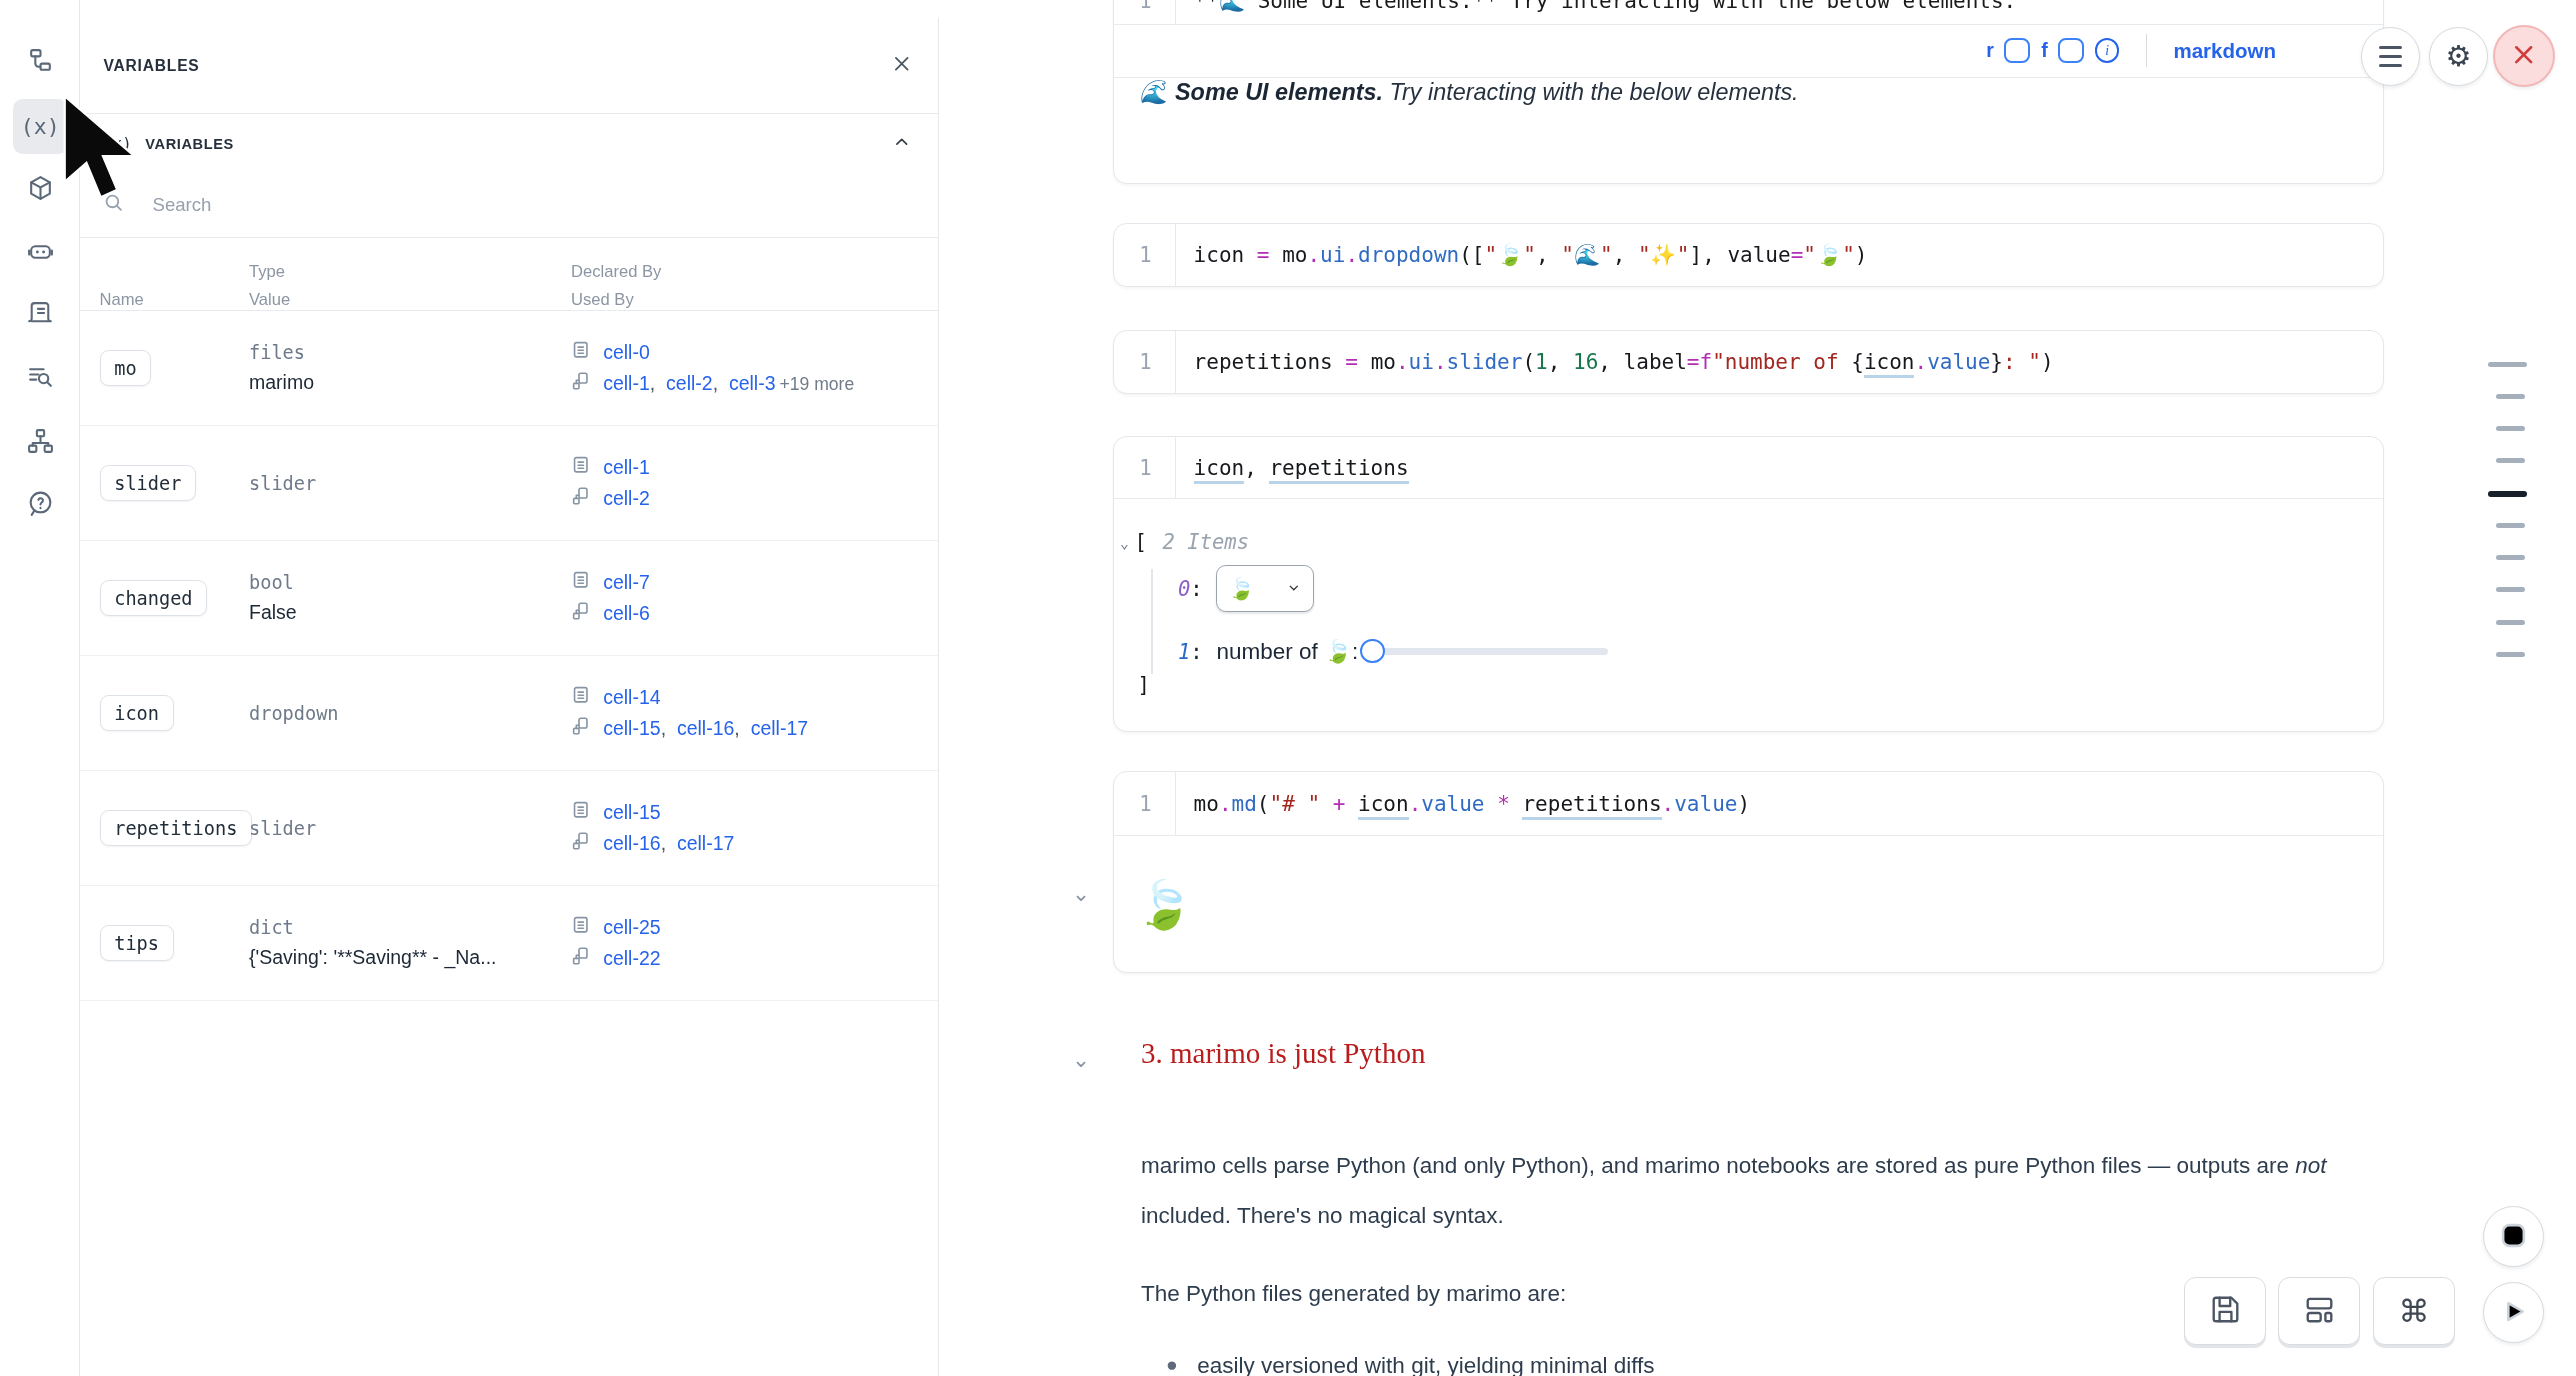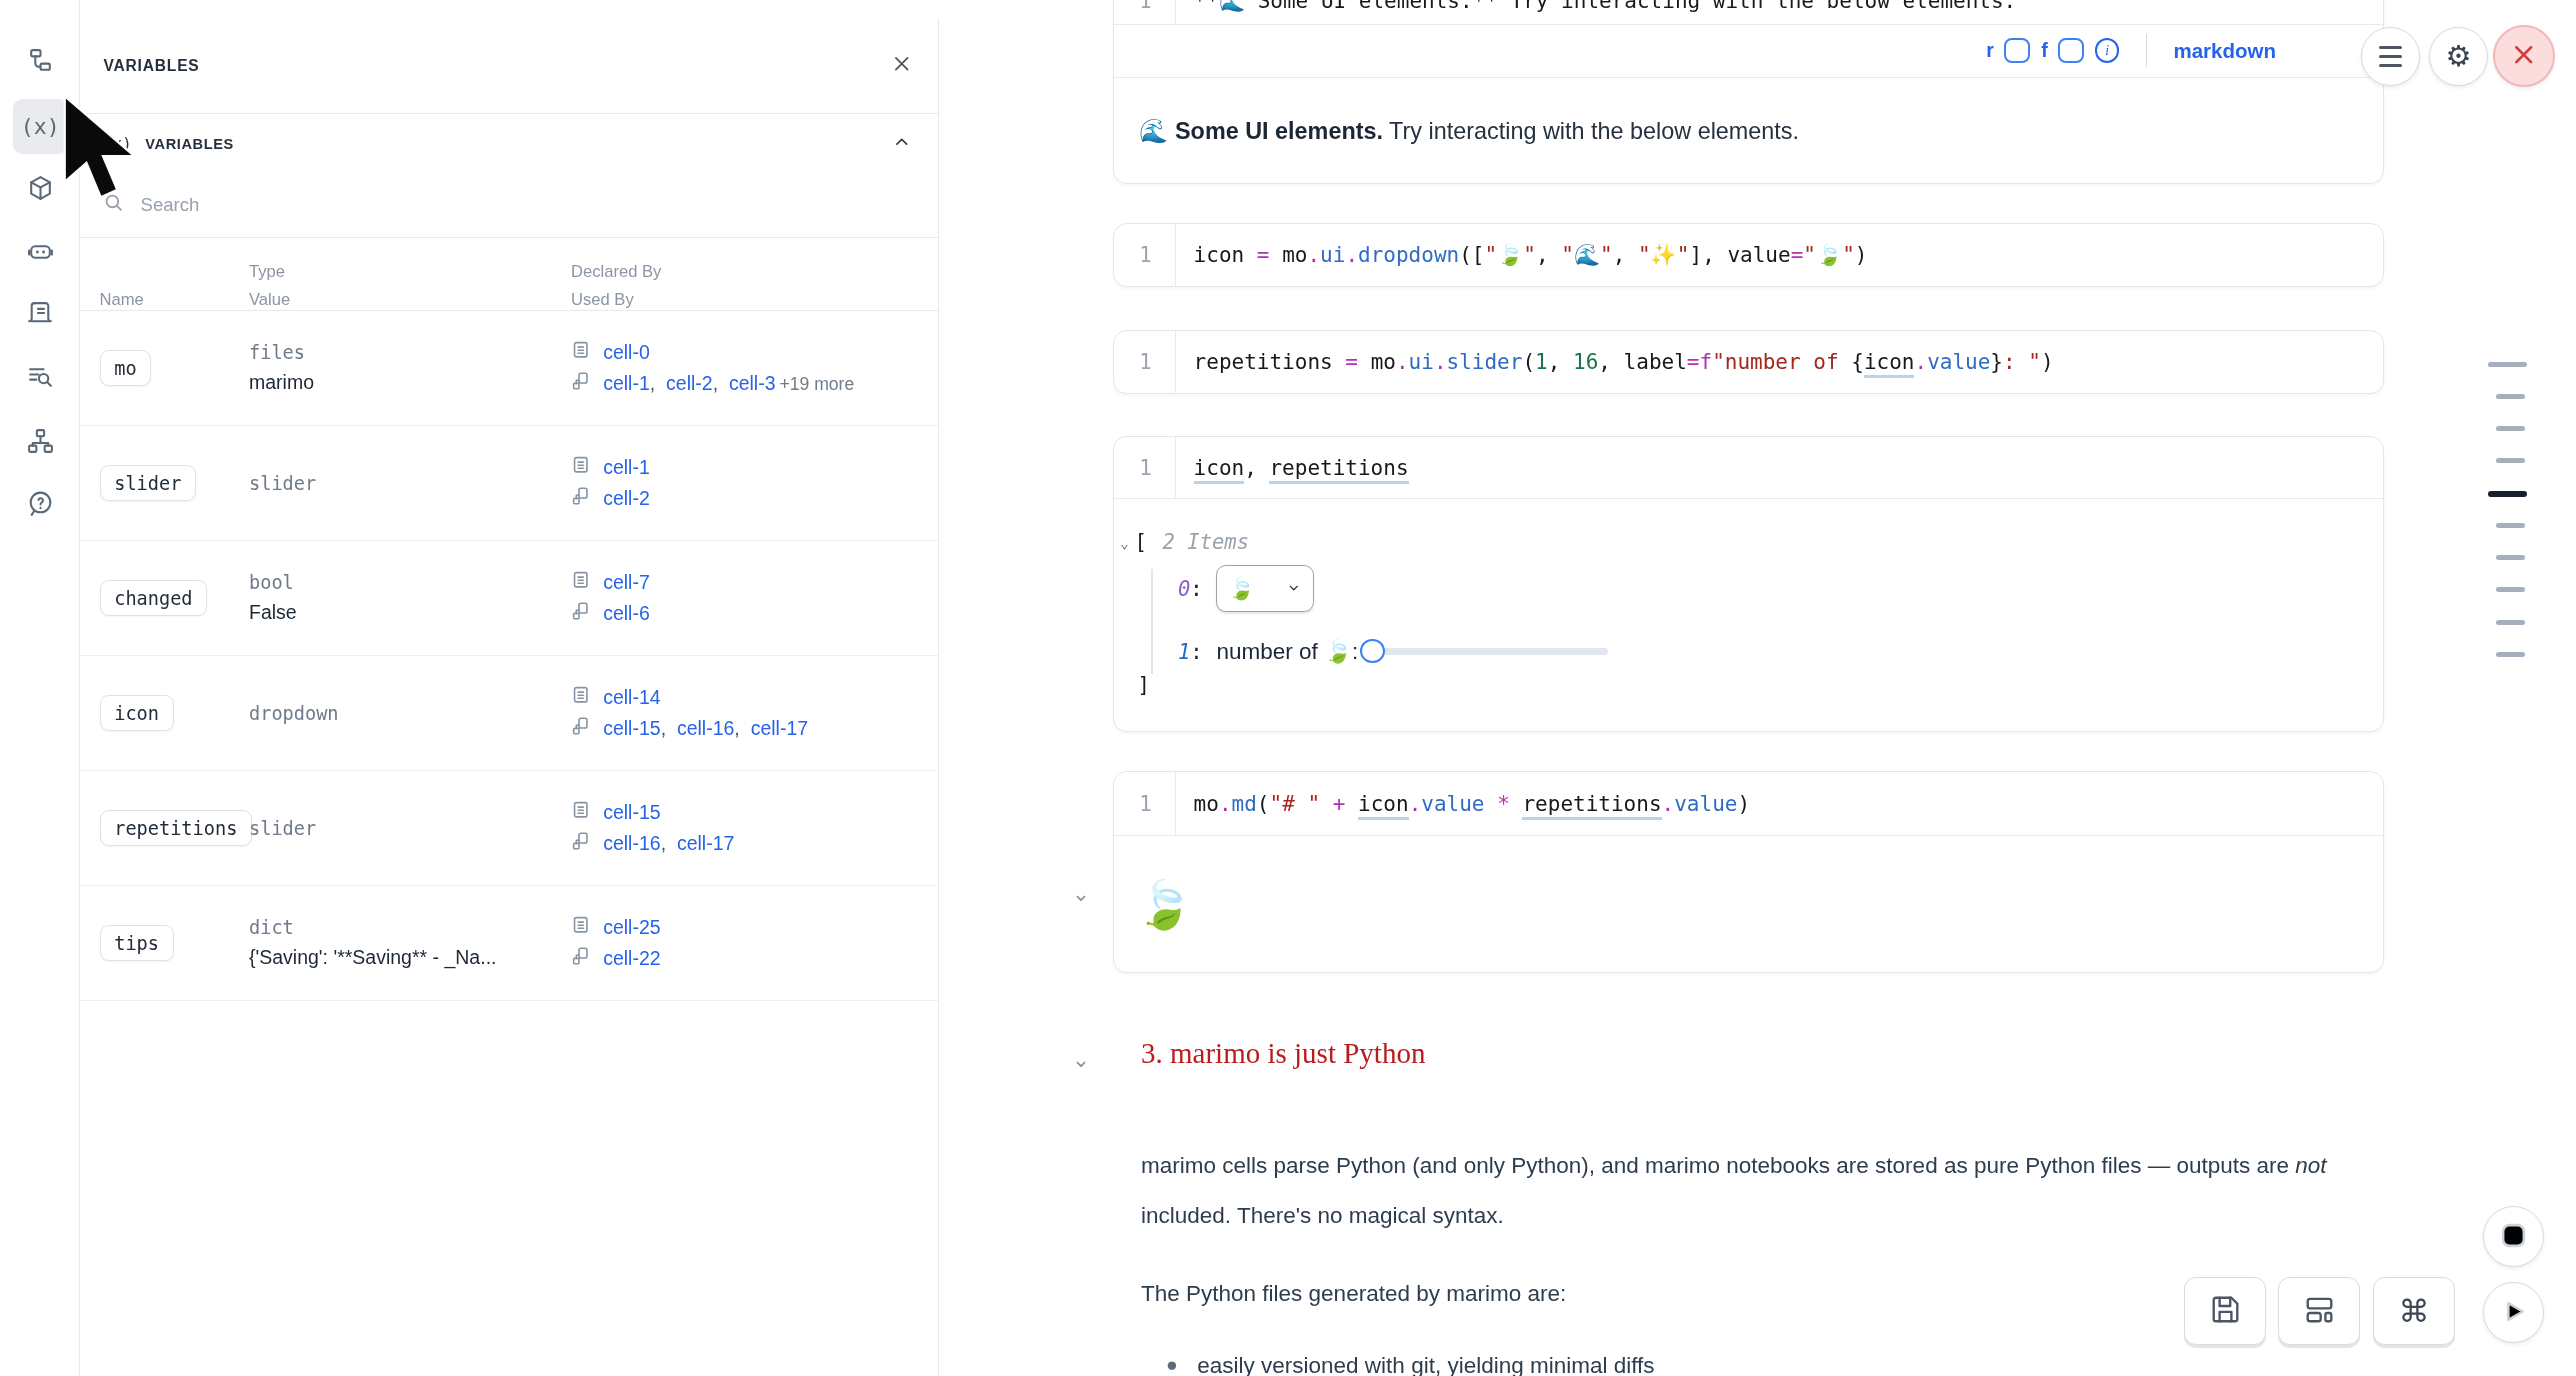--- a/index.html
+++ b/index.html
@@ -21,21 +21,21 @@
   .panel { position:absolute; left:80px; top:18px; width:859px; height:100%; background:#fff; border-right:1.5px solid #e5e7eb; z-index:4; }
   .panel-head { height:96px; display:flex; align-items:center; justify-content:space-between; padding:0 27px 0 23.4px; border-bottom:1.5px solid #e8eaee; }
   .panel-title { font-size:15.6px; font-weight:bold; letter-spacing:0.8px; color:#26303c; }
   .icon-btn { background:none; border:none; cursor:pointer; display:flex; align-items:center; justify-content:center; }
   .sect { height:59px; display:flex; align-items:center; padding:0 27px 0 23.4px; gap:13.7px; border-bottom:1.5px solid #e8eaee; }
   .sect-label { font-size:14.6px; font-weight:bold; letter-spacing:0.6px; color:#26303c; flex:1; }
   .sect svg { stroke:#333c47; fill:none; stroke-width:2; stroke-linecap:round; stroke-linejoin:round; }
   .sect.no-border { border-bottom:none; }
   .search-row { height:65px; display:flex; align-items:center; padding:0 23.4px; gap:15.6px; border-bottom:1.5px solid #e8eaee; }
   .search-row svg { stroke:#97a1ad; fill:none; stroke-width:2; stroke-linecap:round; }
-  .search-input { border:none; outline:none; flex:1; font-size:18.6px; font-family:"Liberation Sans",sans-serif; color:#404040; }
+  .search-input { border:none; outline:none; flex:1; font-size:18.6px; font-family:"Liberation Sans",sans-serif; color:#404040;margin-left:12px; }
   .search-input::placeholder { color:#97a1ad; }
 
   .vtable-head { height:73px; display:flex; align-items:flex-end; border-bottom:1.5px solid #e8eaee; color:#8b95a3; font-size:16.6px; }
   .col-name { width:169px; padding-left:19.5px; }
   .col-tv { width:322px; }
   .col-decl { flex:1; }
   .stack2 { display:flex; flex-direction:column; gap:7.8px; }
   .var-row { height:115px; display:flex; align-items:center; border-bottom:1.5px solid #eef0f3; }
   .pill { display:inline-block; font-family:"DejaVu Sans Mono",monospace; font-size:18.6px; color:#222d3a; background:#fff; border:1.5px solid #dde2e8; border-radius:8.8px; padding:6.8px 13.7px; box-shadow:0 1px 2px rgba(16,24,40,.05); }
   .tv-type { font-family:"DejaVu Sans Mono",monospace; font-size:18.6px; color:#6e7a89; }
@@ -62,21 +62,21 @@
 
   
   .topcell { top:-23.4px; height:207px; }
   .topcell-editor { height:47px; display:flex; align-items:center; border-bottom:1.5px solid #e8ebee; overflow:hidden; }
   .cell-toolbar { height:53px; display:flex; align-items:center; justify-content:flex-end; gap:10.7px; padding-right:107px; border-bottom:1.5px solid #e8ebee; }
   .sc-letter { color:#2563eb; font-size:19.5px; font-weight:bold; }
   .sc-box { width:26px; height:24.4px; border:2.4px solid #3b82f6; border-radius:7.8px; }
   .info-circ { width:24.4px; height:24.4px; border:2px solid #2563eb; border-radius:50%; color:#2563eb; font-size:13.7px; display:flex; align-items:center; justify-content:center; font-family:"Liberation Serif",serif; font-style:italic; }
   .tb-div { width:1.5px; height:33px; background:#d7dbe0; margin:0 15.6px; }
   .lang-label { color:#2563eb; font-size:20.5px; font-weight:bold; }
-  .md-out { height:106px; display:flex; align-items:center; padding:0 25.4px; font-size:23.4px; color:#25313f; }
+  .md-out { height:106px; display:flex; align-items:flex-start; padding:0 25.4px; font-size:23.4px; color:#25313f;font-style:italic; }
   .md-out b { color:#1b2735; }
   .em-leaf { color:#58a942; }
 
   
   .list-out { position:relative; height:231px; font-family:"DejaVu Sans Mono",monospace; font-size:20.5px; color:#16181c; }
   .treeline { position:absolute; left:37px; top:70px; width:1.5px; height:105px; background:#e2e6ea; }
   .lo-row1 { position:absolute; left:5.9px; top:31px; display:flex; align-items:center; gap:5.9px; }
   .lo-chev { color:#6b7683; font-size:14.6px; }
   .lo-items { color:#9aa3ad; font-style:italic; margin-left:9.8px; }
   .lo-idx0 { color:#8b5fc7; font-style:italic; }

